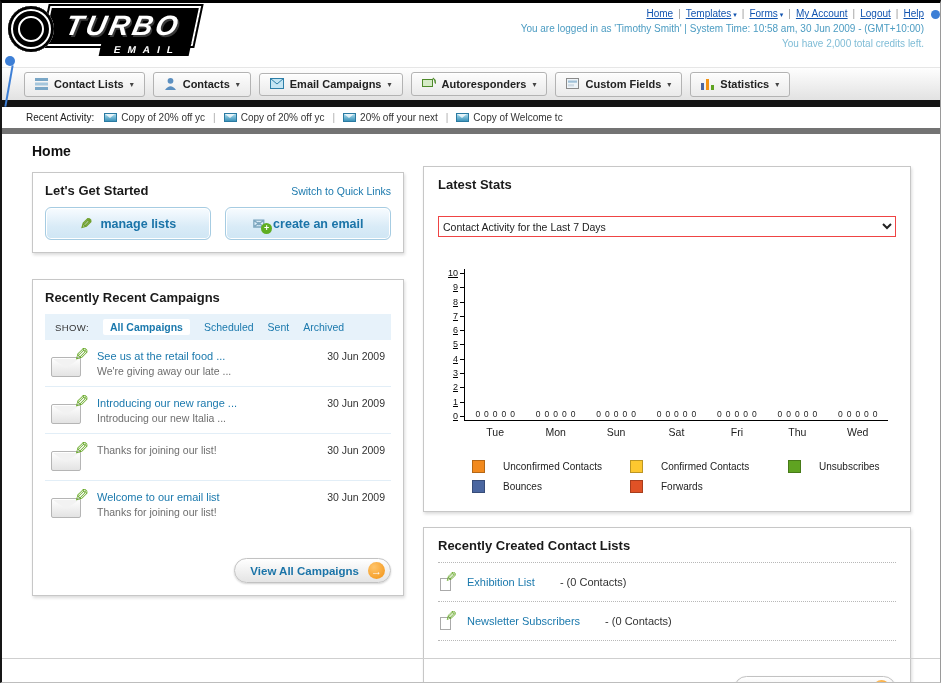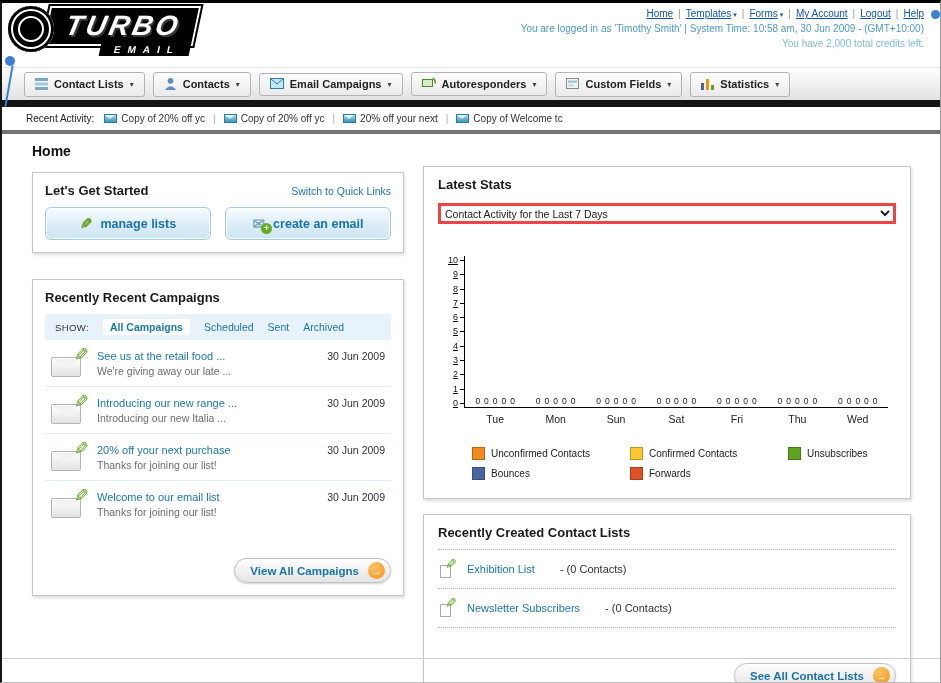--- a/index.html
+++ b/index.html
@@ -35,21 +35,21 @@
   .navbar{height:33px;background:linear-gradient(#fefefe,#e2e2e2);border-top:1px solid #e6e6e6;
           display:flex;align-items:center;padding-left:22px;gap:8px;}
   .tab{display:inline-flex;align-items:center;gap:6px;border:1px solid #b3b3b3;border-radius:3px;
        background:linear-gradient(#fdfdfd,#eaeaea);padding:4px 10px;font-size:11px;font-weight:bold;
        color:#222;cursor:pointer;box-shadow:inset 0 1px 0 #fff;}
   .tab .caret{font-size:8px;color:#444;}
   .black-bar{height:7px;background:#141414;}
 
   
   .activity{height:27px;display:flex;align-items:center;padding-left:24px;font-size:10px;color:#333;
-            background:#fff;border-bottom:4px solid #737373;}
+            background:#fff;border-bottom:6px solid #737373;}
   .activity .alabel{margin-right:10px;color:#222;}
   .act-item{display:inline-flex;align-items:center;cursor:pointer;color:#333;}
   .act-sep{color:#aaa;margin:0 8px;}
   .mini-env{width:13px;height:9px;background:linear-gradient(#a9dcee,#3c93ba);border:1px solid #2a7aa1;
             display:inline-block;position:relative;margin-right:4px;flex:0 0 13px;}
   .mini-env::before{content:"";position:absolute;left:0;top:0;width:0;height:0;
             border-left:5.5px solid transparent;border-right:5.5px solid transparent;border-top:4px solid rgba(255,255,255,.75);}
 
   
   .content{position:relative;padding:9px 0 0 30px;height:534px;}
@@ -92,33 +92,33 @@
   .camp-date{font-size:10.5px;color:#333;margin-left:8px;white-space:nowrap;}
   .camp-footer{display:flex;justify-content:flex-end;margin-top:12px;}
   .pill-btn{display:inline-flex;align-items:center;gap:9px;border:1px solid #c2c2c2;border-radius:14px;
             background:linear-gradient(#ffffff,#e4e4e4);padding:3px 5px 3px 15px;font-size:11.5px;font-weight:bold;
             color:#1b74a8;cursor:pointer;box-shadow:0 1px 2px rgba(0,0,0,.18);margin-top:19px;}
   .orange-circle{width:17px;height:17px;border-radius:50%;background:radial-gradient(circle at 35% 30%,#ffc46a,#f29213);
             color:#fff;font-size:11px;font-weight:bold;display:flex;align-items:center;justify-content:center;}
 
   
   .stats{padding:10px 14px 14px;}
-  .stats-select{width:100%;height:21px;font-size:10.5px;border:3px solid #ef4444;margin-top:11px;
+  .stats-select{width:100%;height:21px;font-size:10.5px;border:1px solid #ef4444;margin-top:24px;
                 font-family:"Liberation Sans","DejaVu Sans",sans-serif;color:#222;background:#fff;}
   .chart-wrap{margin-top:32px;display:flex;padding-right:8px;text-decoration:underline;}
   .y-axis{width:26px;display:flex;flex-direction:column;justify-content:space-between;height:152px;}
   .y-tick{display:flex;align-items:center;justify-content:flex-end;gap:2px;font-size:9px;color:#111;height:9px;line-height:1;}
   .y-tick .dash{width:4px;height:1px;background:#000;}
   .plot{flex:1;height:152px;border-left:1px solid #000;border-bottom:1px solid #000;position:relative;}
   .zeros{position:absolute;left:0;right:0;bottom:1px;display:flex;}
   .zero-group{flex:1;display:flex;justify-content:center;gap:4px;font-size:8.5px;color:#222;}
   .days{display:flex;margin-left:27px;margin-top:5px;padding-right:8px;}
   .day{flex:1;text-align:center;font-size:10.5px;color:#222;}
   .legend{margin:22px 0 4px 34px;display:grid;grid-template-columns:150px 150px 130px;gap:7px 8px;}
-  .legend-item{display:flex;align-items:center;gap:6px;font-size:10px;color:#222;}
+  .legend-item{display:flex;align-items:center;gap:18px;font-size:10px;color:#222;}
   .legend-swatch{width:13px;height:13px;border:1px solid rgba(0,0,0,.25);flex:0 0 13px;}
 
   
   .clists{margin-top:15px;padding:10px 14px 14px;}
   .cl-title{font-size:13px;font-weight:bold;color:#1a1a1a;padding-bottom:9px;border-bottom:1px dotted #b8b8b8;}
   .cl-item{display:flex;align-items:center;gap:9px;padding:10px 2px;border-bottom:1px dotted #b8b8b8;font-size:11px;}
   .pp-ico{position:relative;width:18px;height:18px;flex:0 0 18px;}
   .pp-ico .pg{position:absolute;left:0;bottom:0;width:11px;height:13px;background:#fff;border:1px solid #aaa;}
   .pp-ico .pn{position:absolute;left:5px;top:-4px;font-size:14px;color:#61a51f;transform:scaleX(-1);}
   .cl-name{color:#1b79ad;text-decoration:none;cursor:pointer;}
@@ -287,21 +287,20 @@
                 <div class="camp-sub">Introducing our new Italia ...</div>
               </div>
               <span class="camp-date">30 Jun 2009</span>
             </div>
             <div class="camp-item">
               <span class="env-pencil">
                 <span class="env"></span>
                 <span class="pen">✎</span>
               </span>
               <div class="camp-text">
-                <a class="camp-link">20% off your next purchase</a>
                 <div class="camp-sub">Thanks for joining our list!</div>
               </div>
               <span class="camp-date">30 Jun 2009</span>
             </div>
             <div class="camp-item">
               <span class="env-pencil">
                 <span class="env"></span>
                 <span class="pen">✎</span>
               </span>
               <div class="camp-text">

